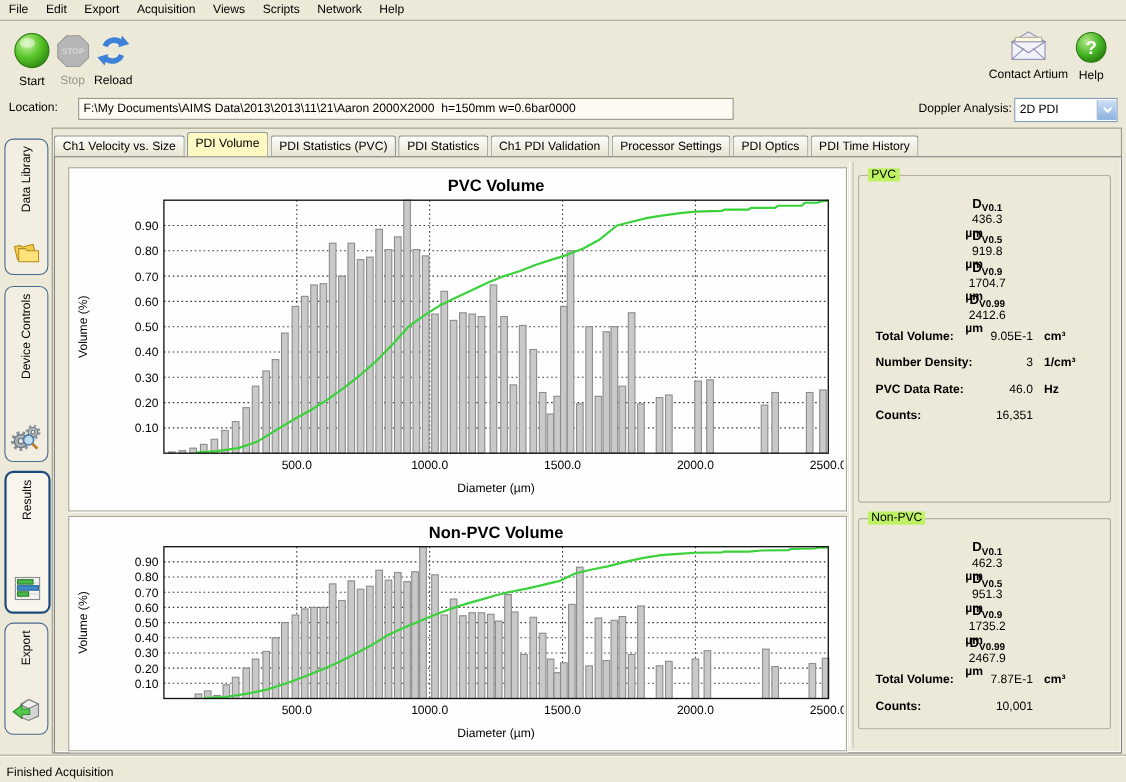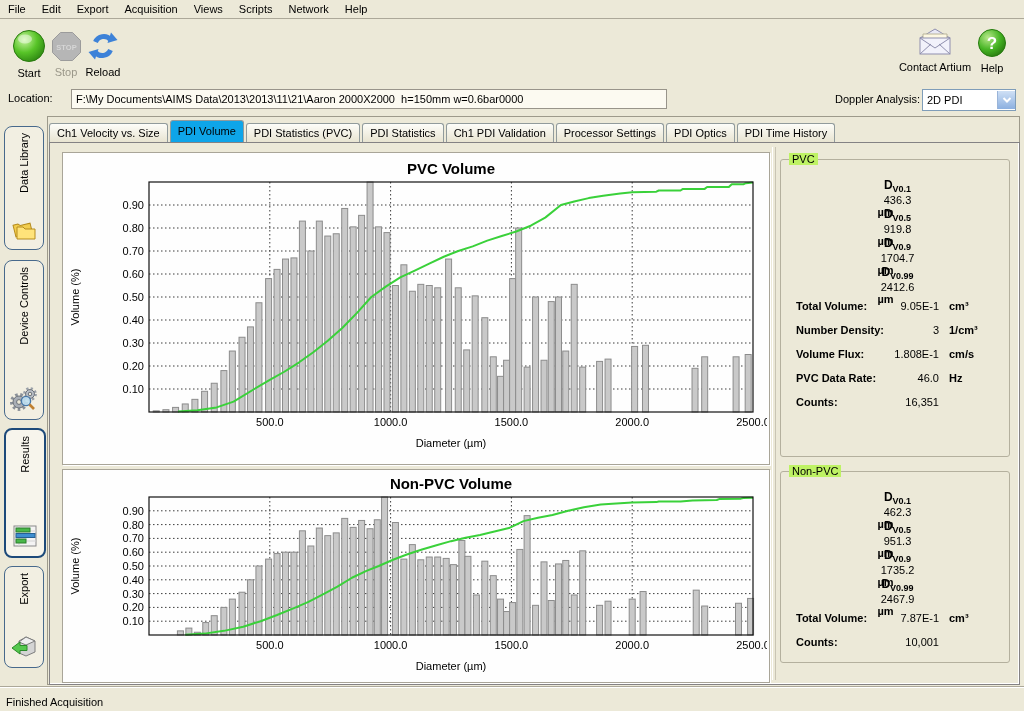--- a/index.html
+++ b/index.html
@@ -37,21 +37,21 @@
   .vlabel{position:absolute;left:0;right:0;top:6px;display:flex;align-items:center;justify-content:center;
     writing-mode:vertical-rl;transform:rotate(180deg);margin:0 auto;white-space:nowrap;}
   .vicon{position:absolute;left:50%;transform:translateX(-50%);bottom:5px;}
   
   .main{position:absolute;left:47px;top:116px;width:973px;height:569px;
     border:1px solid #9d9a8b;box-sizing:border-box;background:#ece9d8;}
   .tabrow{position:absolute;left:1px;top:4px;height:21px;display:flex;align-items:flex-end;}
   .tab{height:18px;line-height:18px;padding:0 7px;margin-right:2px;
     background:linear-gradient(#fdfdf9,#e8e4d1);border:1px solid #919b9c;
     border-bottom:none;border-radius:3px 3px 0 0;cursor:default;white-space:nowrap;}
-  .tab.sel{height:21px;line-height:20px;background:#0ea5e9;position:relative;z-index:3;}
+  .tab.sel{height:21px;line-height:20px;background:#fef9c3;position:relative;z-index:3;}
   .content{position:absolute;left:1px;top:25px;width:969px;height:541px;
     border:1px solid #848284;background:#ece9d8;
     box-shadow:inset -1px -1px 0 #fff;}
   
   .chartpanel{position:absolute;background:#fefefe;border:1px solid #a9a598;
     box-shadow:1px 1px 0 #fff;}
   .cp1{left:12px;top:9px;width:706px;height:311px;}
   .cp2{left:12px;top:326px;width:706px;height:212px;}
   .vsplit{position:absolute;left:722px;top:4px;width:2px;height:533px;
     border-left:1px solid #fff;border-right:1px solid #c9c5b4;}
@@ -457,25 +457,20 @@
           <span class="lab">Total Volume:</span>
           <span class="val">9.05E-1</span>
             <span class="unit">cm³</span>
         </div>
         <div class="srow">
           <span class="lab">Number Density:</span>
           <span class="val">3</span>
             <span class="unit">1/cm³</span>
         </div>
         <div class="srow">
-          <span class="lab">Volume Flux:</span>
-          <span class="val">1.808E-1</span>
-            <span class="unit">cm/s</span>
-        </div>
-        <div class="srow">
           <span class="lab">PVC Data Rate:</span>
           <span class="val">46.0</span>
             <span class="unit">Hz</span>
         </div>
         <div class="srow">
           <span class="lab">Counts:</span>
           <span class="val">16,351</span>
             <span class="unit"></span>
         </div>
       </div>

